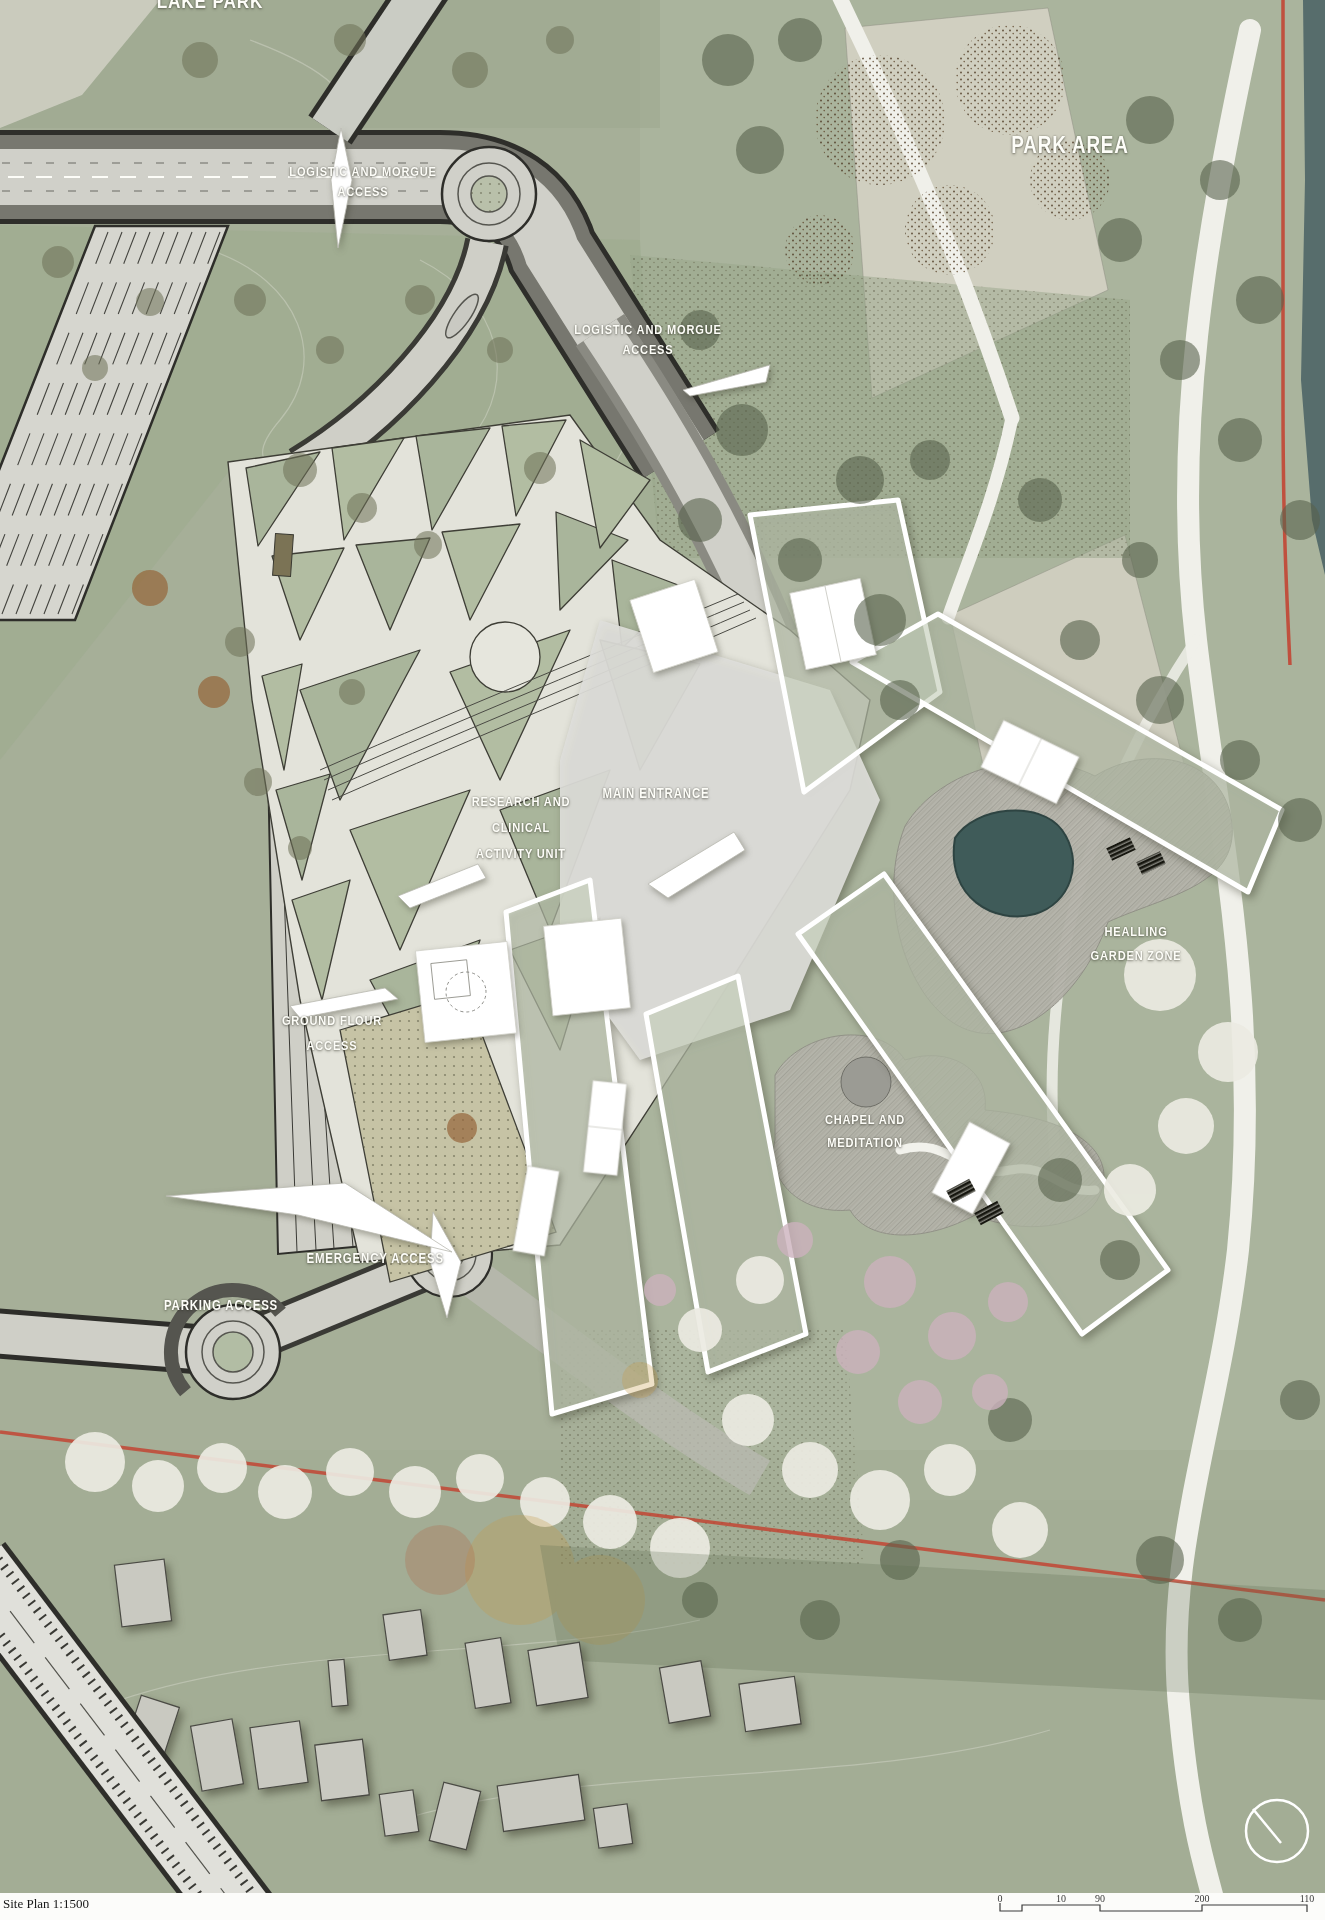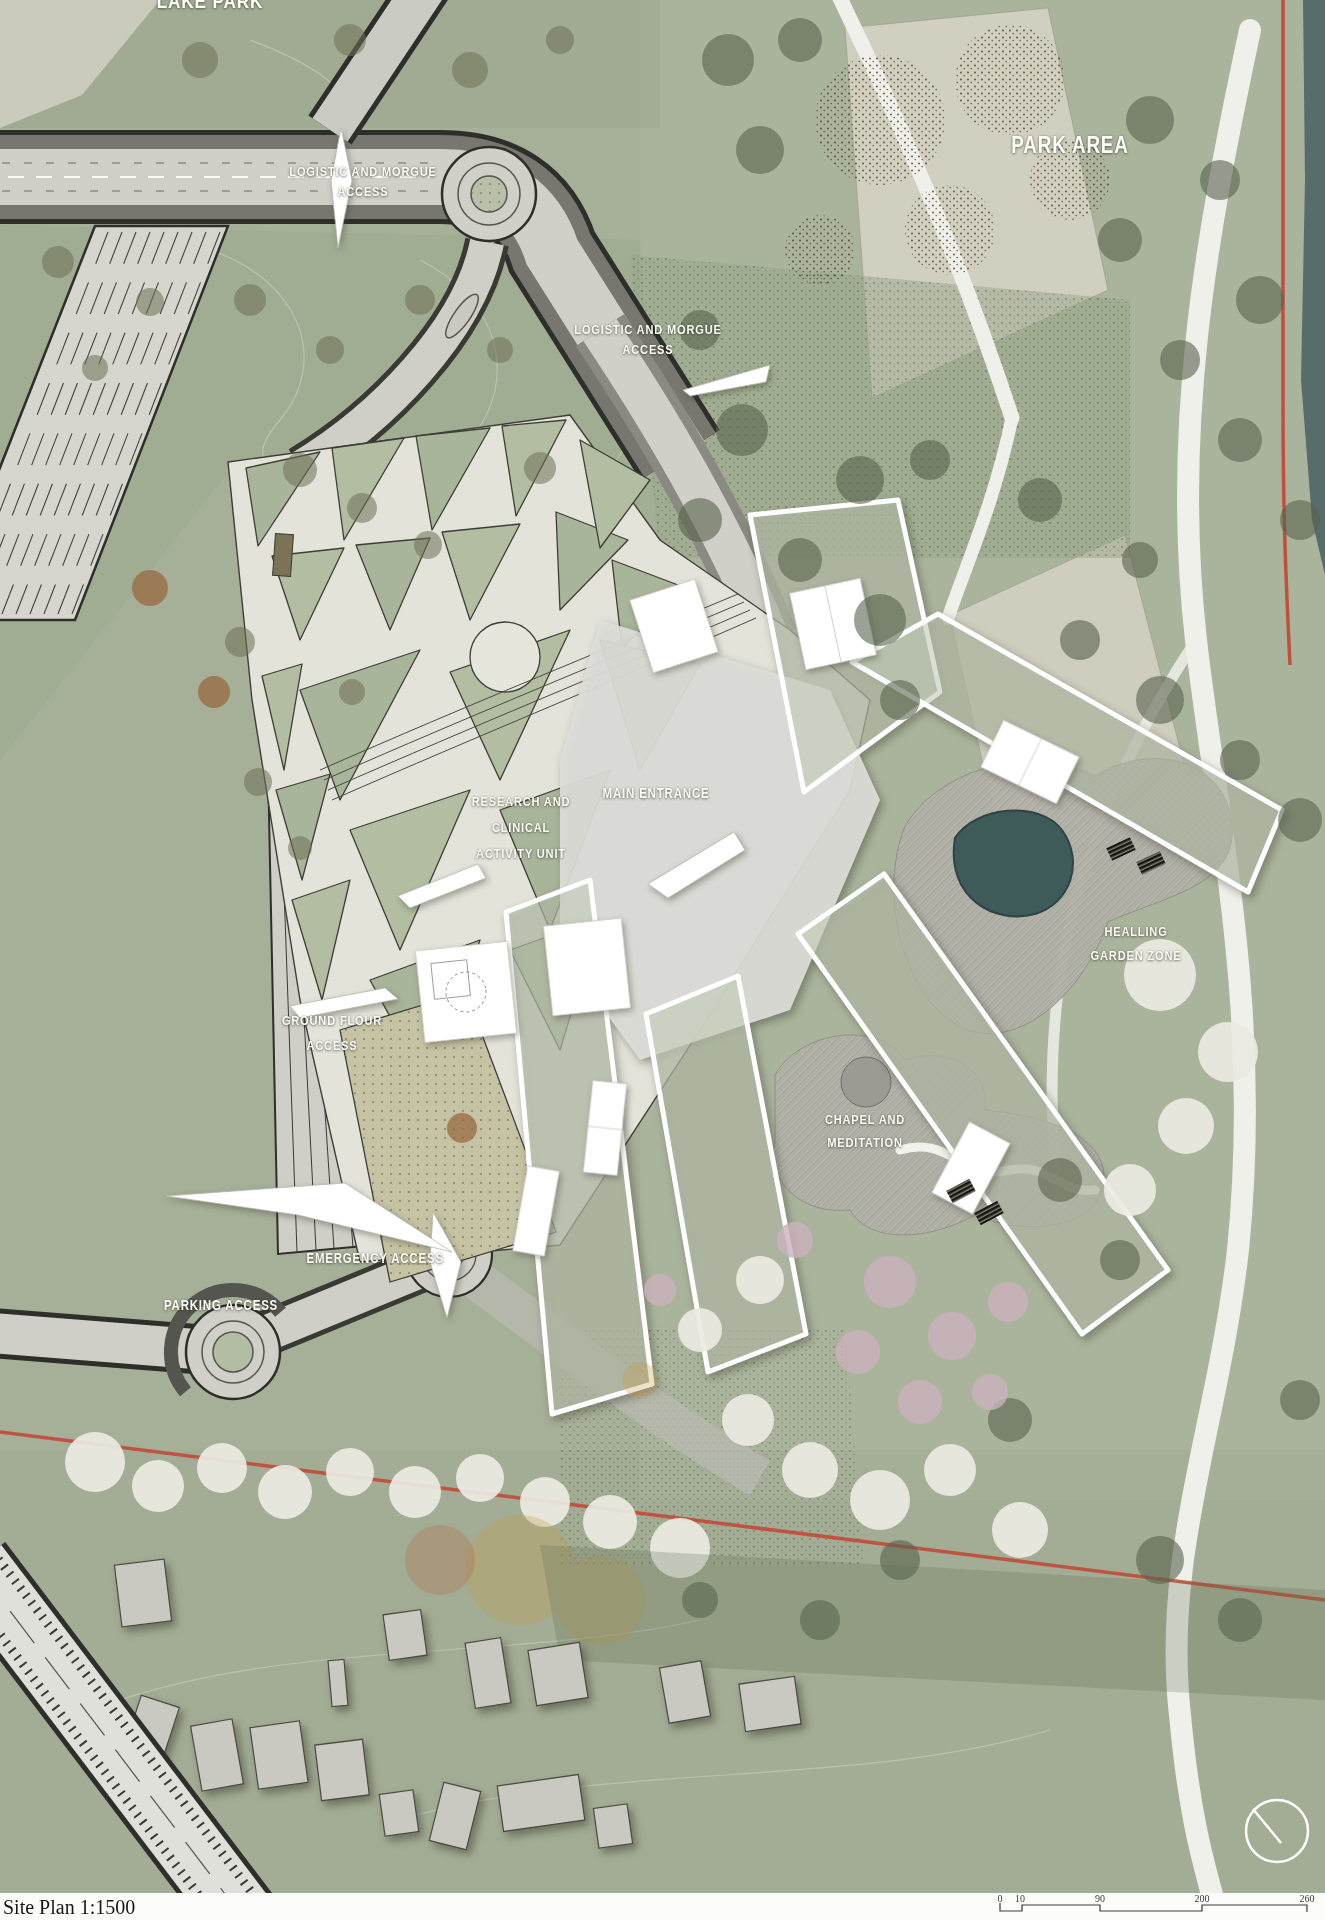--- a/index.html
+++ b/index.html
@@ -469,21 +469,21 @@
 
 <div class="map-label" style="left:790px;top:1108px;width:150px;font-size:13.5px;line-height:23px;">
   <span>CHAPEL AND</span>
   <span>MEDITATION</span>
 </div>
 
 <div class="map-label" style="left:292px;top:1248px;width:160px;font-size:14px;">EMERGENCY ACCESS</div>
 
 <div class="map-label" style="left:141px;top:1295px;width:160px;font-size:14px;">PARKING ACCESS</div>
 
-<div class="footer-title" style="left:3px;top:1896px;font-size:20px;">Site Plan 1:1500</div>
+<div class="footer-title" style="left:3px;top:1896px;font-size:13px;">Site Plan 1:1500</div>
 
 <span class="scale-num" style="left:1000px;top:1893px;">0</span>
-<span class="scale-num" style="left:1020px;top:1893px;text-align:center;">10</span>
+<span class="scale-num" style="left:1061px;top:1893px;text-align:center;">10</span>
 <span class="scale-num" style="left:1100px;top:1893px;">90</span>
 <span class="scale-num" style="left:1202px;top:1893px;">200</span>
-<span class="scale-num" style="left:1307px;top:1893px;">260</span>
+<span class="scale-num" style="left:1307px;top:1893px;">110</span>
 
 </div>
 
 </body></html>

